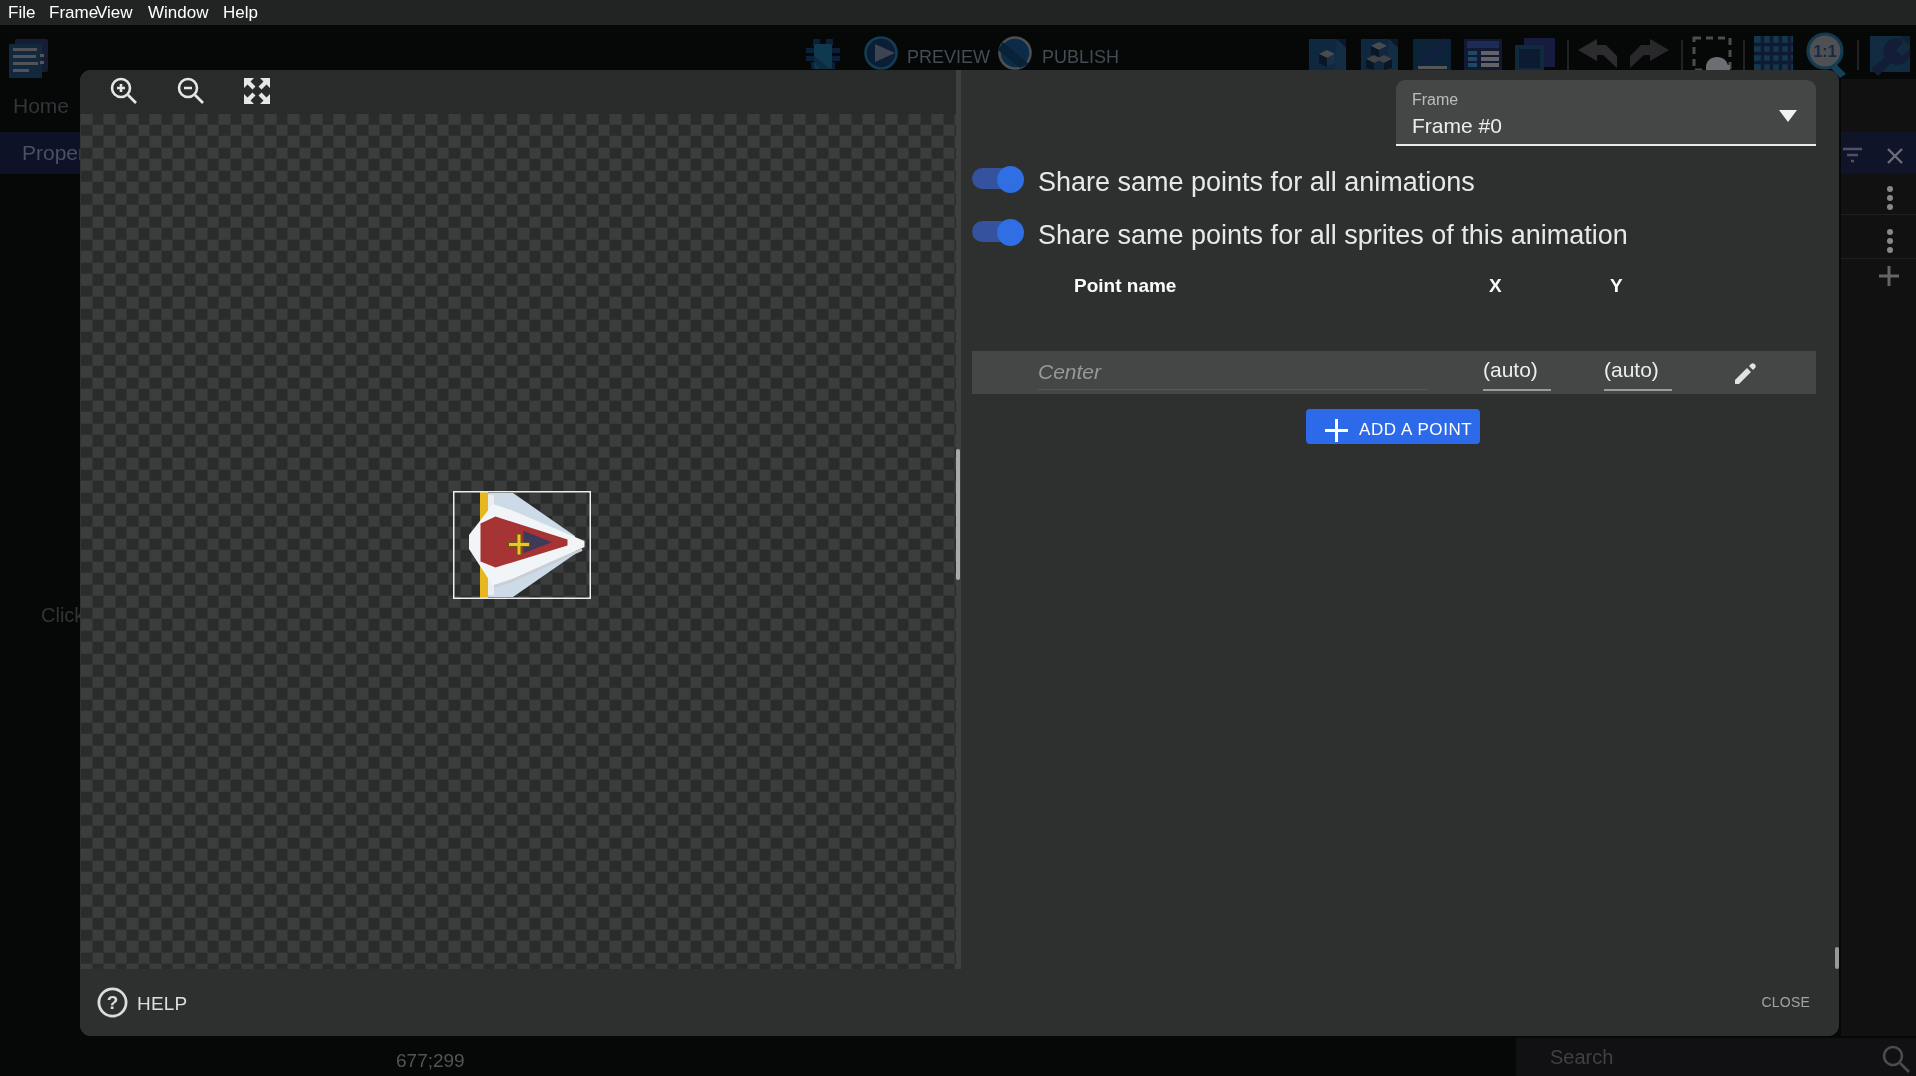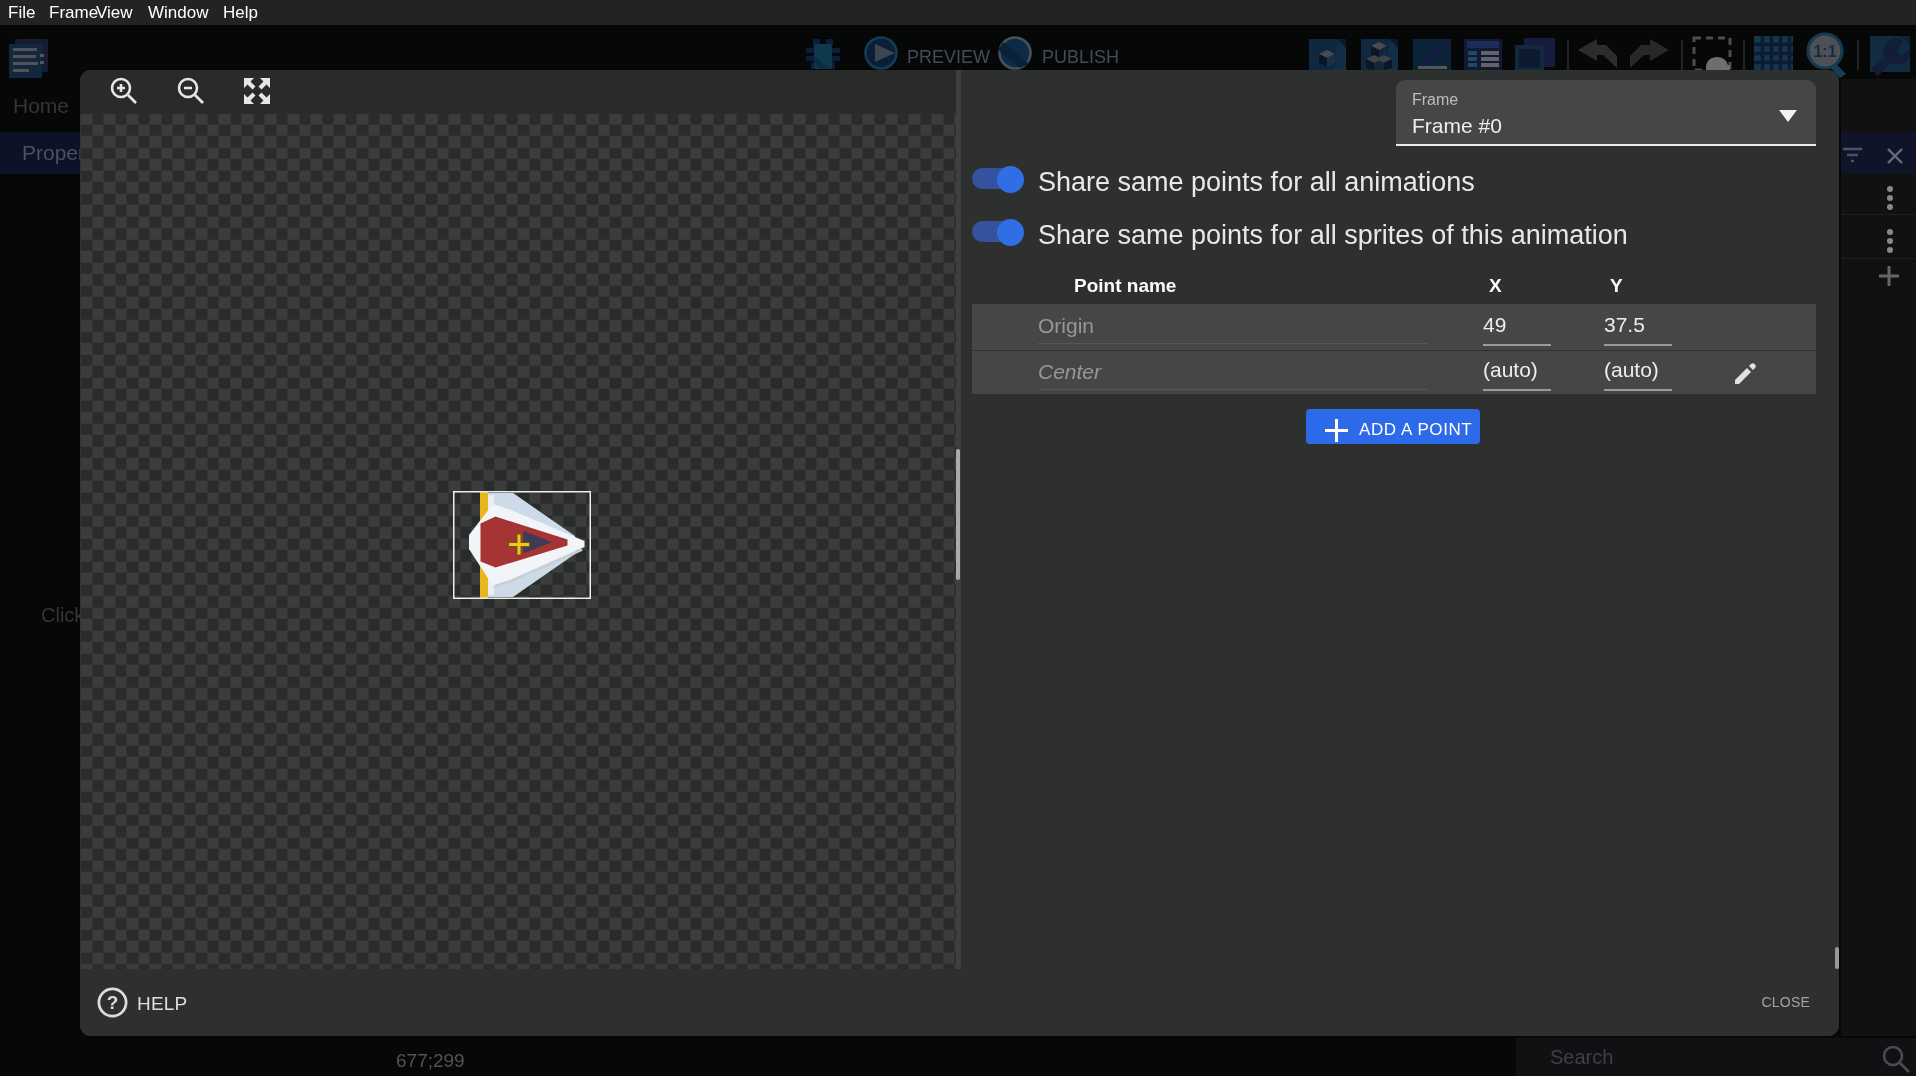--- a/index.html
+++ b/index.html
@@ -279,28 +279,20 @@
   <div class="togglerow" style="top:149px;">
     <div class="track"></div>
       <div class="thumb"></div>
     <div class="tlabel" style="top:1px;">Share same points for all sprites of this animation</div>
   </div>
 
   <div class="th" style="left:960px;top:205px;margin-left:34px;">Point name</div>
   <div class="th" style="left:1409px;top:205px;">X</div>
   <div class="th" style="left:1530px;top:205px;">Y</div>
 
-  <div class="trow" style="top:234px;height:46px;">
-    <div class="tname" style="top:10px;">Origin</div>
-    <div class="tval" style="left:511px;top:9px;">49</div>
-    <div class="tval" style="left:632px;top:9px;">37.5</div>
-    <div class="nline" style="left:66px;top:39px;width:390px;"></div>
-    <div class="uline" style="left:511px;top:40px;width:68px;"></div>
-    <div class="uline" style="left:632px;top:40px;width:68px;"></div>
-  </div>
   <div class="trow" style="top:281px;height:43px;">
     <div class="tname" style="top:9px;font-style:italic;">Center</div>
     <div class="tval" style="left:511px;top:7px;">(auto)</div>
     <div class="tval" style="left:632px;top:7px;">(auto)</div>
     <div class="nline" style="left:66px;top:38px;width:390px;"></div>
     <div class="uline" style="left:511px;top:38px;width:68px;"></div>
     <div class="uline" style="left:632px;top:38px;width:68px;"></div>
     <svg class="abs" style="left:760px;top:10px;" width="26" height="26" viewBox="0 0 26 26">
       <path d="M3 19 L3 23 L7 23 L19 11 L15 7 Z" fill="#e2e2e4"></path>
       <path d="M17 5 L21 9 L23 7 C24 6 24 4.5 23 3.5 L22.5 3 C21.5 2 20 2 19 3 Z" fill="#e2e2e4"></path>

